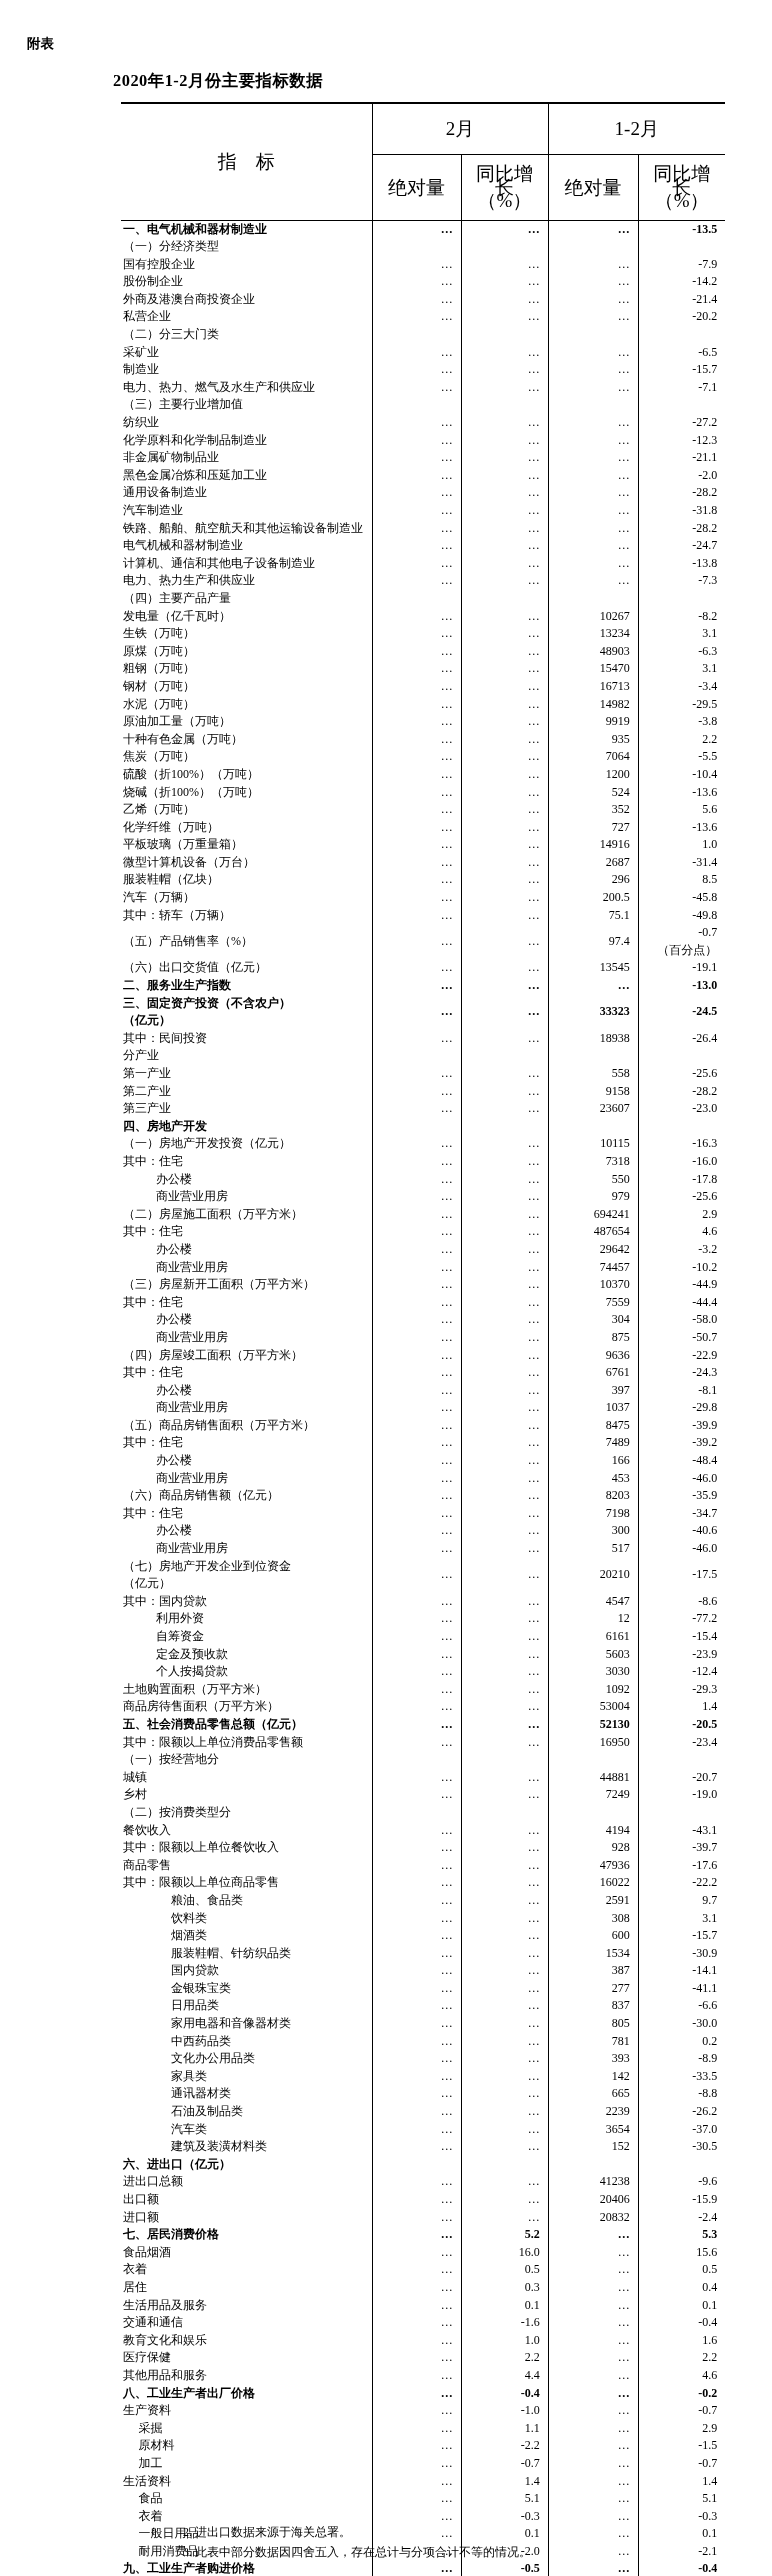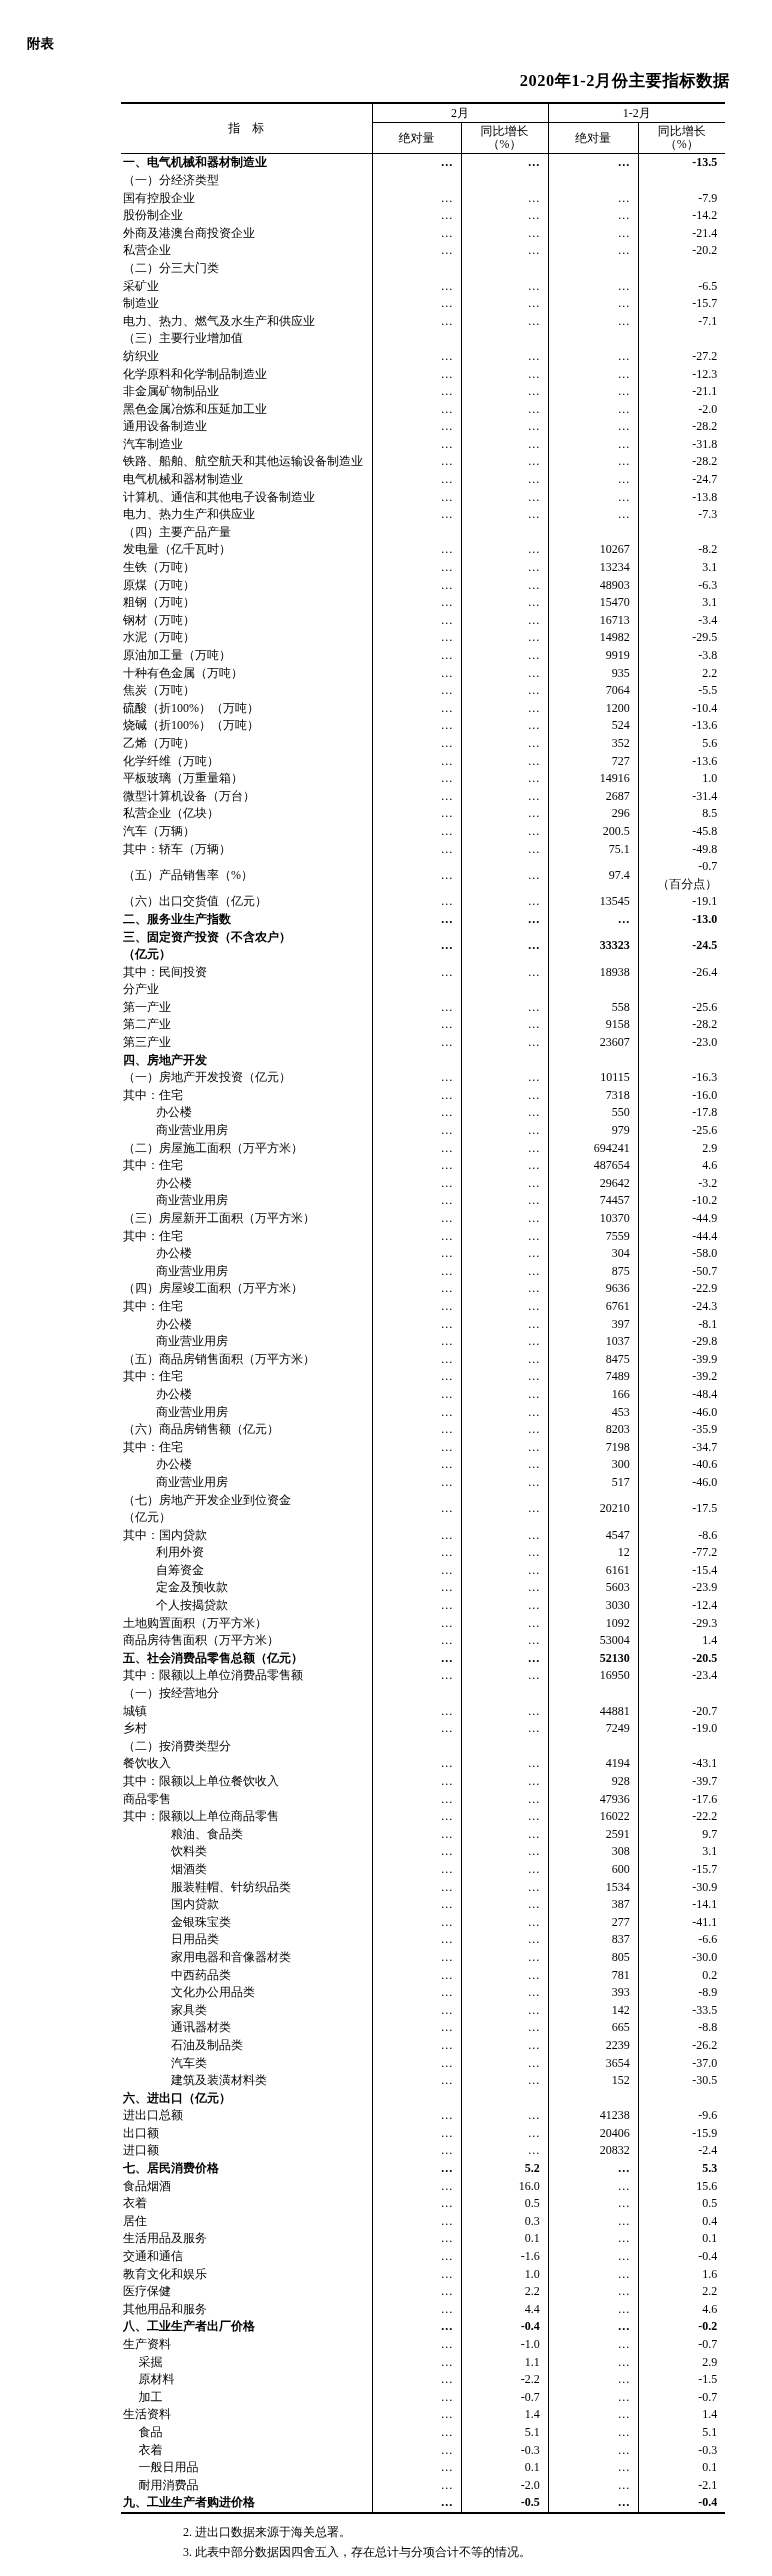--- a/index.html
+++ b/index.html
@@ -1,31 +1,31 @@
 <!DOCTYPE html>
 <html><head>
 <meta charset="utf-8">
 <style>
   html,body{margin:0;padding:0;background:#fff;}
   .sheet{
     position:relative;width:773px;height:2576px;background:#ffffff;
     font-family:"Liberation Serif","DejaVu Serif",serif;color:#000;overflow:hidden;
   }
   .doc-tag{position:absolute;left:27px;top:15.5px;font-size:13.5px;font-weight:bold;margin-top:19px;}
-  .doc-title{position:absolute;left:126px;top:70px;width:604px;text-align:right;
+  .doc-title{position:absolute;left:113px;top:70px;width:604px;text-align:left;
     font-size:16.4px;font-weight:bold;letter-spacing:0.5px;}
   .tbl-wrap{position:absolute;left:121px;top:102px;width:604px;}
   table.main{width:604px;border-collapse:collapse;table-layout:fixed;
     border-top:2.4px solid #000;border-bottom:2.4px solid #000;}
   col.c-ind{width:251px;}
   col.c-v1{width:89px;}
   col.c-v2{width:87px;}
   col.c-v3{width:90px;}
   col.c-v4{width:87px;}
-  th{font-weight:normal;font-size:12px;padding:0;vertical-align:middle;text-align:center;}
+  th{font-weight:normal;font-size:19px;padding:12px;vertical-align:middle;text-align:center;}
   th.h-ind{border-bottom:1.9px solid #000;}
   th.h-grp{height:18.4px;border-left:1px solid #000;border-bottom:1px solid #000;}
   th.h-sub{height:30px;border-left:1px solid #000;border-bottom:1.9px solid #000;
     white-space:pre-line;line-height:13.5px;text-align:center;}
   tbody td{font-size:12px;line-height:17.6px;padding:0;vertical-align:middle;
     white-space:pre-line;}
   tbody td.ind{text-align:left;padding-left:1.9px;overflow:hidden;}
   tbody td.val{text-align:right;padding-right:7.7px;border-left:1px solid #000;}
   tbody tr.bold td{font-weight:bold;}
   tbody td.i1{padding-left:17.4px;}
@@ -323,21 +323,21 @@
       <td class="val">1.0</td>
     </tr>
           <tr>
       <td class="ind">微型计算机设备（万台）</td>
       <td class="val">…</td>
       <td class="val">…</td>
       <td class="val">2687</td>
       <td class="val">-31.4</td>
     </tr>
           <tr>
-      <td class="ind">私营企业（亿块）</td>
+      <td class="ind">服装鞋帽（亿块）</td>
       <td class="val">…</td>
       <td class="val">…</td>
       <td class="val">296</td>
       <td class="val">8.5</td>
     </tr>
           <tr>
       <td class="ind">汽车（万辆）</td>
       <td class="val">…</td>
       <td class="val">…</td>
       <td class="val">200.5</td>

